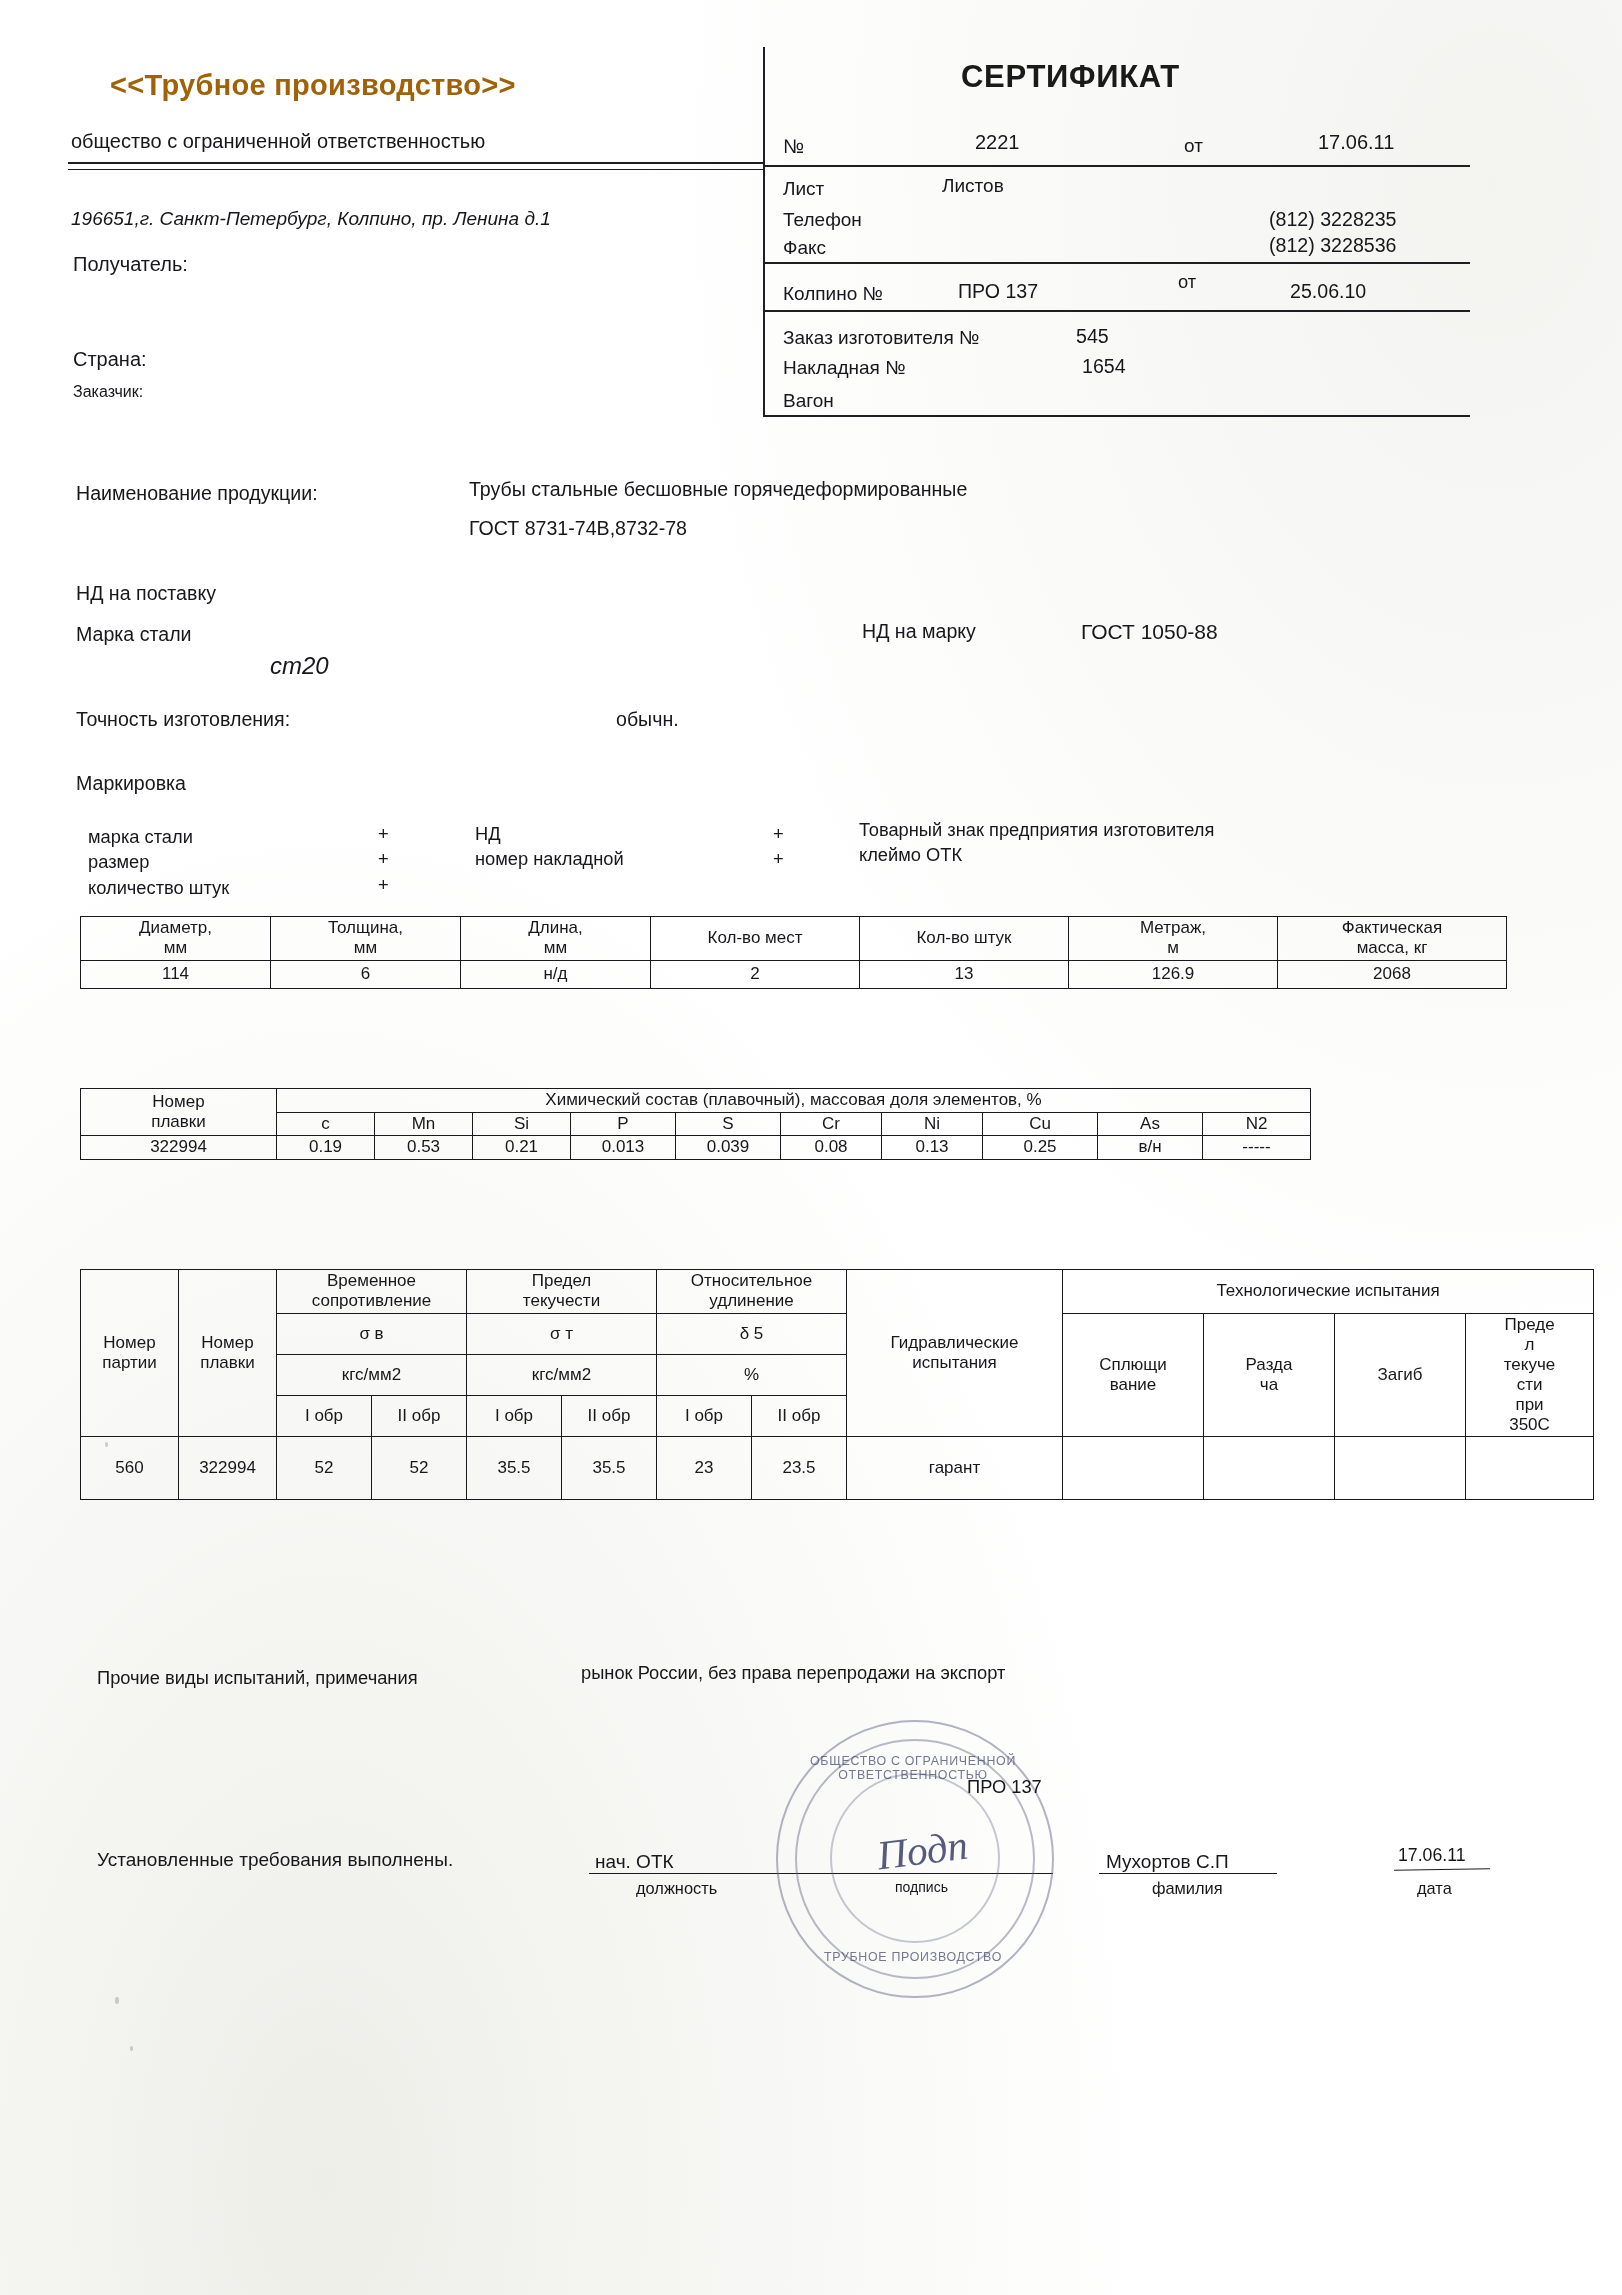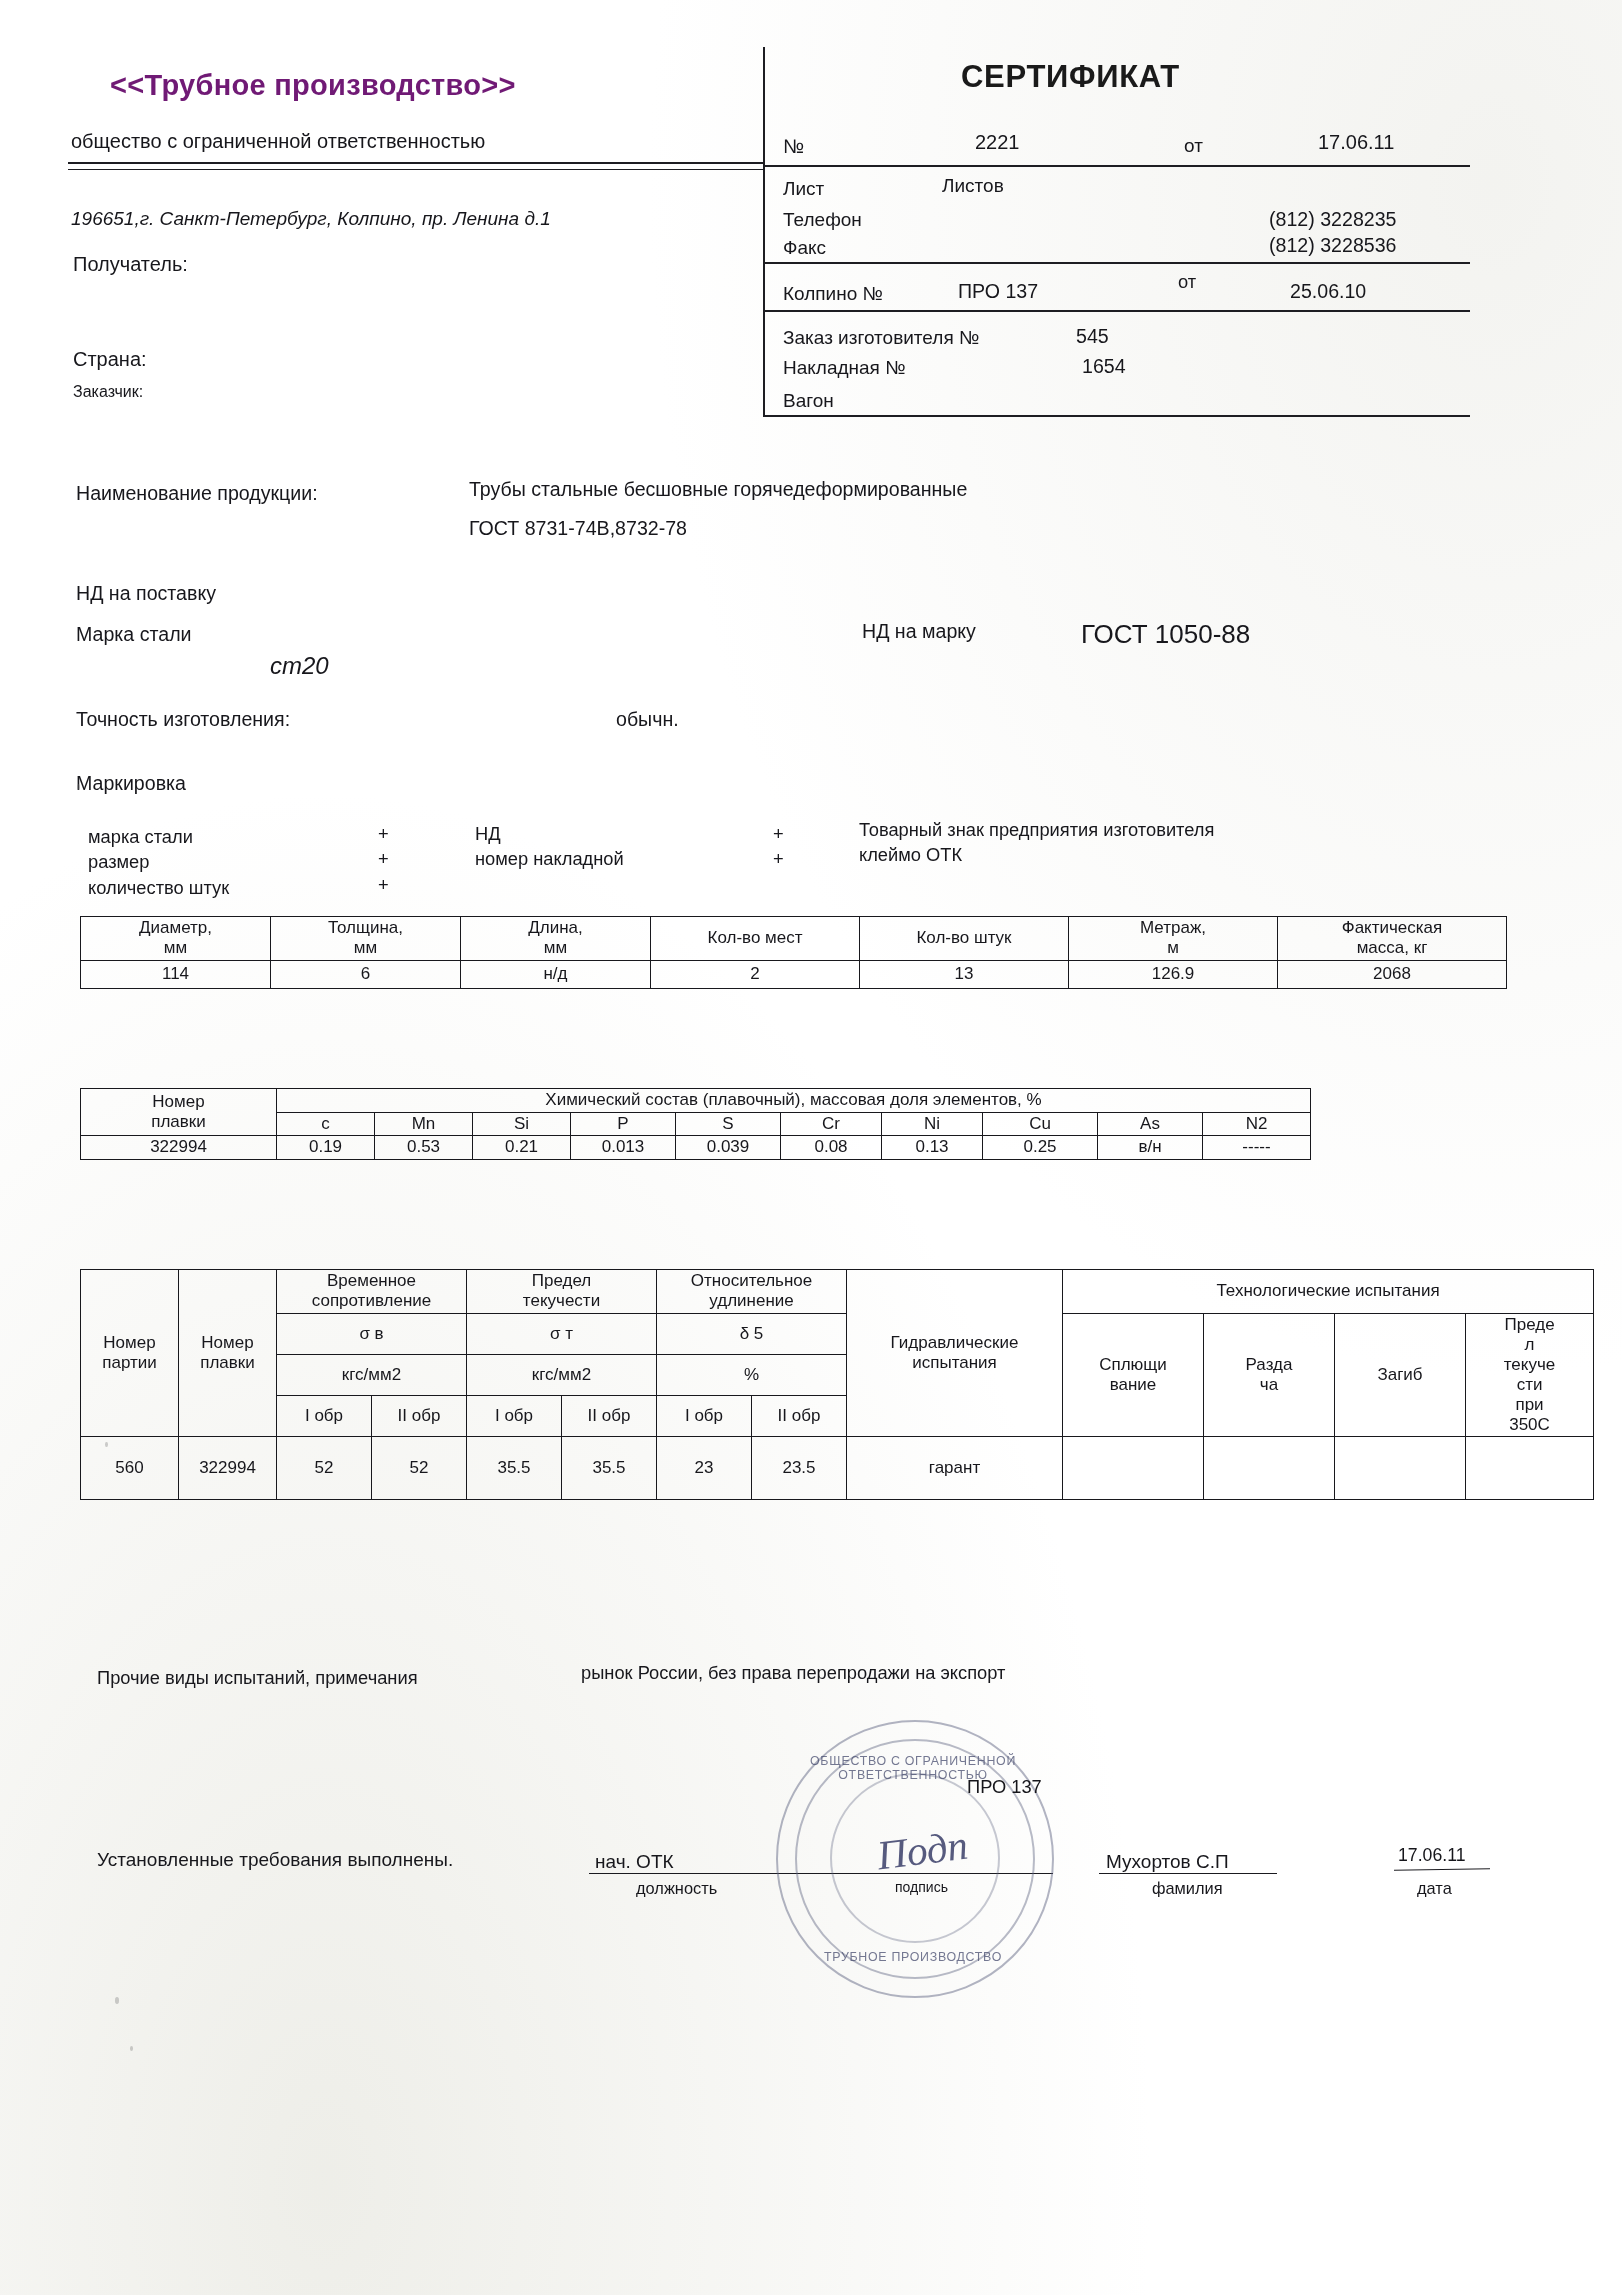--- a/index.html
+++ b/index.html
@@ -38,21 +38,21 @@
     color: #17171c;
   }
 
   
   .hdr-title {
     position: absolute;
     left: 110px; top: 69px;
     font-size: 29px;
     font-weight: bold;
     letter-spacing: 0.3px;
-    color: #701a75;
+    color: #a16207;
   }
   .hdr-sub {
     position: absolute;
     left: 71px; top: 130px;
     font-size: 20px;
     color: #16161b;
   }
   .hdr-rule-1 {
     position: absolute;
     left: 68px; top: 162px;
@@ -243,21 +243,21 @@
 
   <div class="t" style="left:76px; top:482px; font-size:19.6px;">Наименование продукции:</div>
   <div class="t" style="left:469px; top:478px; font-size:19.6px;">Трубы стальные бесшовные горячедеформированные</div>
   <div class="t" style="left:469px; top:517px; font-size:19.6px;">ГОСТ 8731-74В,8732-78</div>
 
   <div class="t" style="left:76px; top:582px; font-size:19.6px;">НД на поставку</div>
 
   <div class="t" style="left:76px; top:623px; font-size:19.6px;">Марка стали</div>
   <div class="t" style="left:270px; top:652px; font-size:24px;font-style:italic;">ст20</div>
   <div class="t" style="left:862px; top:620px; font-size:19.6px;">НД на марку</div>
-  <div class="t" style="left:1081px; top:620px; font-size:26px;">ГОСТ 1050-88</div>
+  <div class="t" style="left:1081px; top:620px; font-size:21px;">ГОСТ 1050-88</div>
 
   <div class="t" style="left:76px; top:708px; font-size:19.6px;">Точность изготовления:</div>
   <div class="t" style="left:616px; top:708px; font-size:19.6px;">обычн.</div>
 
   <div class="t" style="left:76px; top:772px; font-size:19.6px;">Маркировка</div>
 
   <div class="t" style="left:88px; top:826px; font-size:18.3px;">марка стали</div>
   <div class="t" style="left:378px; top:823px; font-size:18.3px;">+</div>
   <div class="t" style="left:475px; top:823px; font-size:18.3px;">НД</div>
   <div class="t" style="left:773px; top:823px; font-size:18.3px;">+</div>

